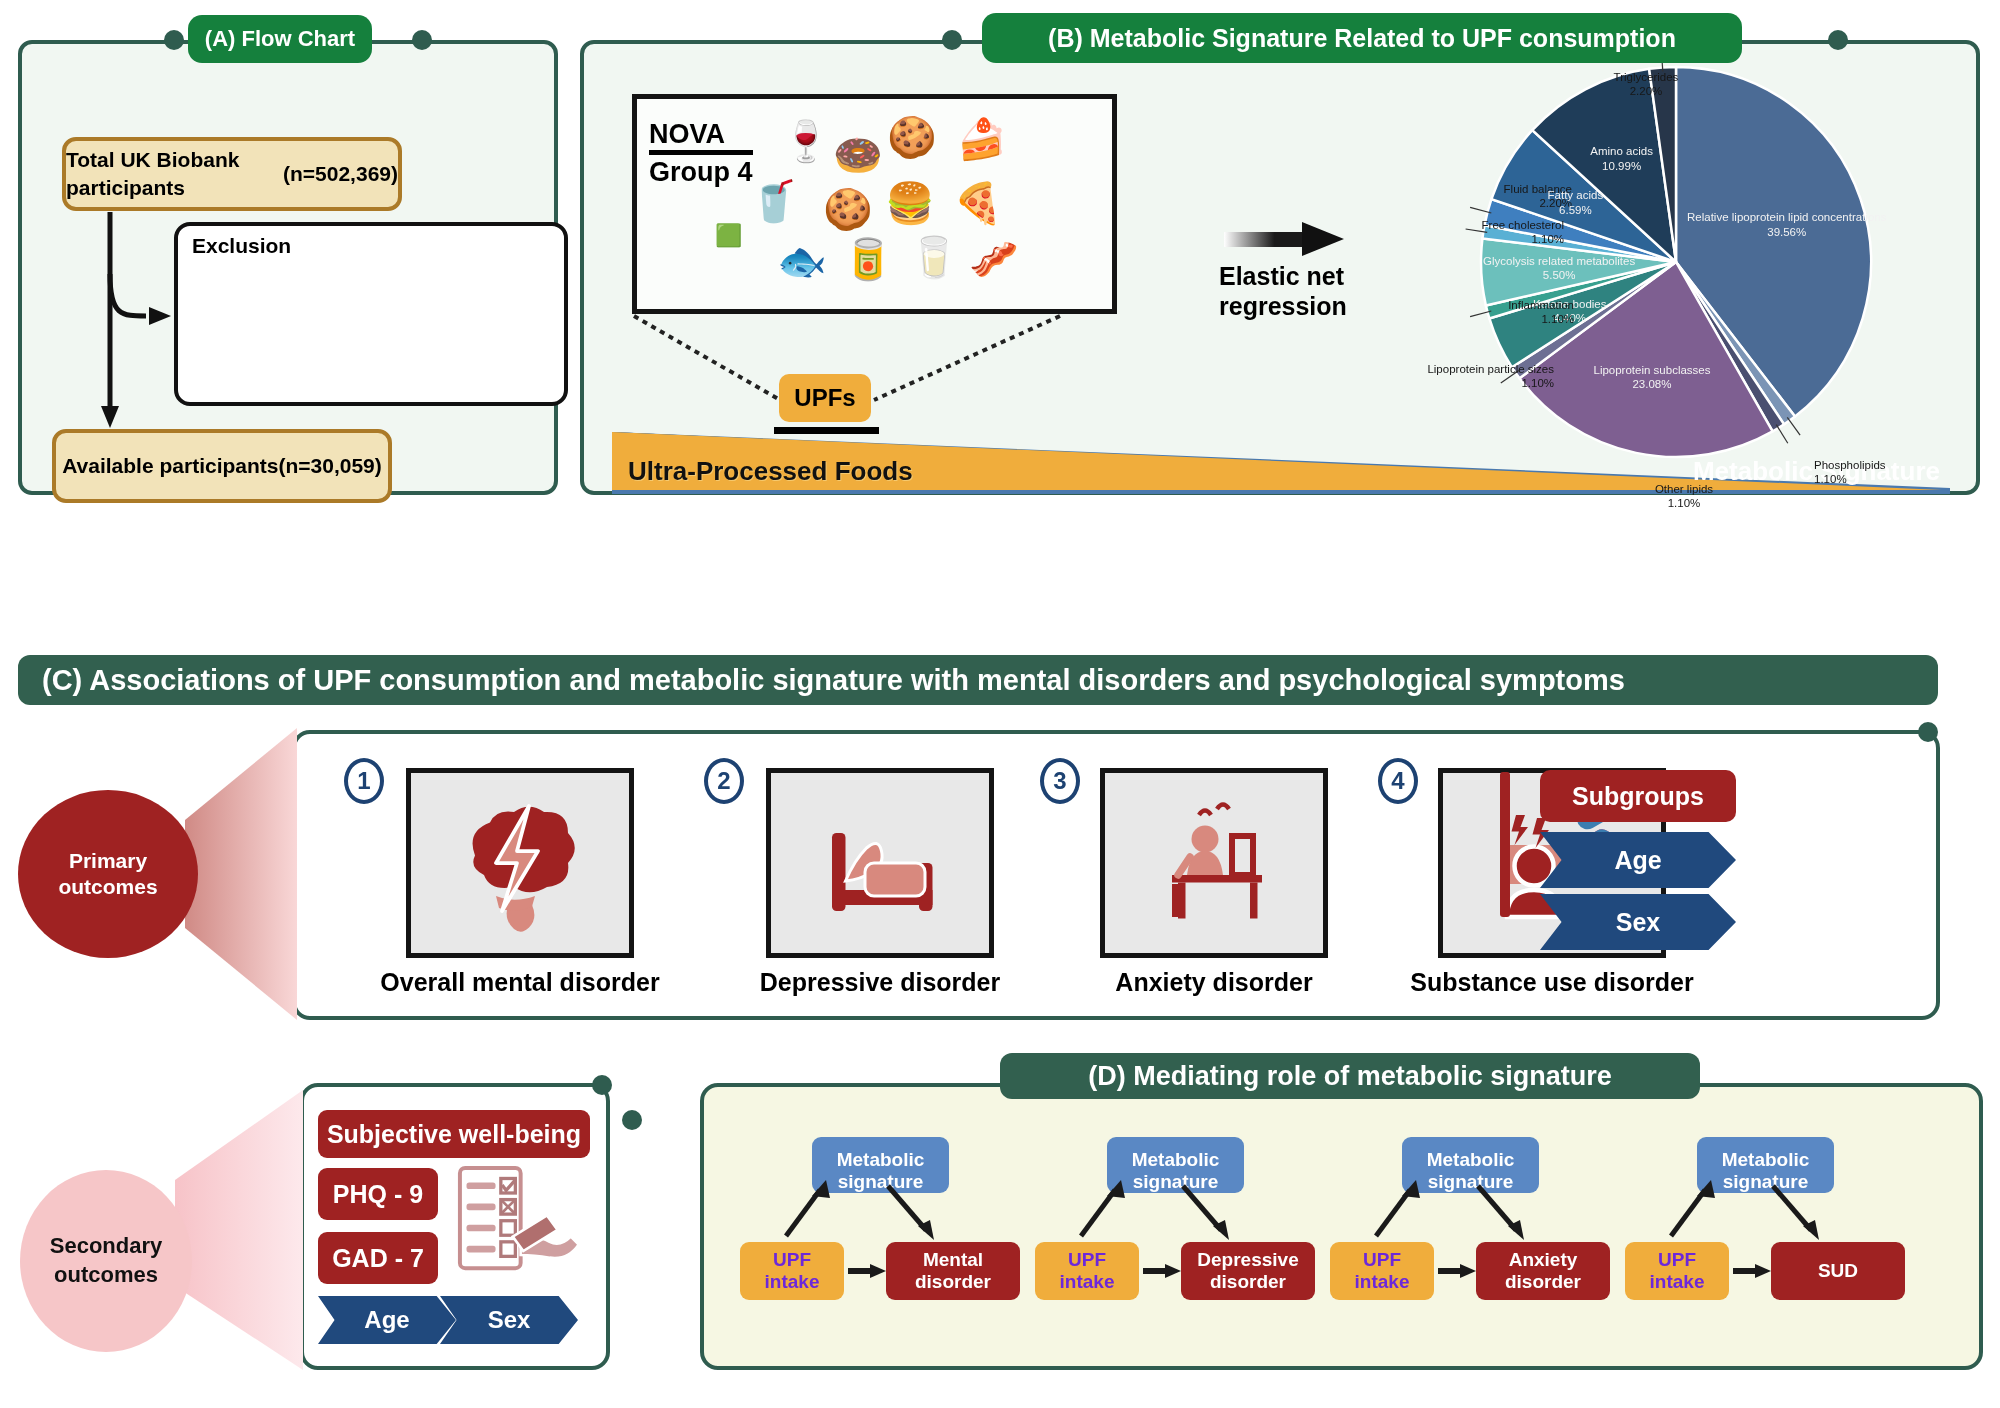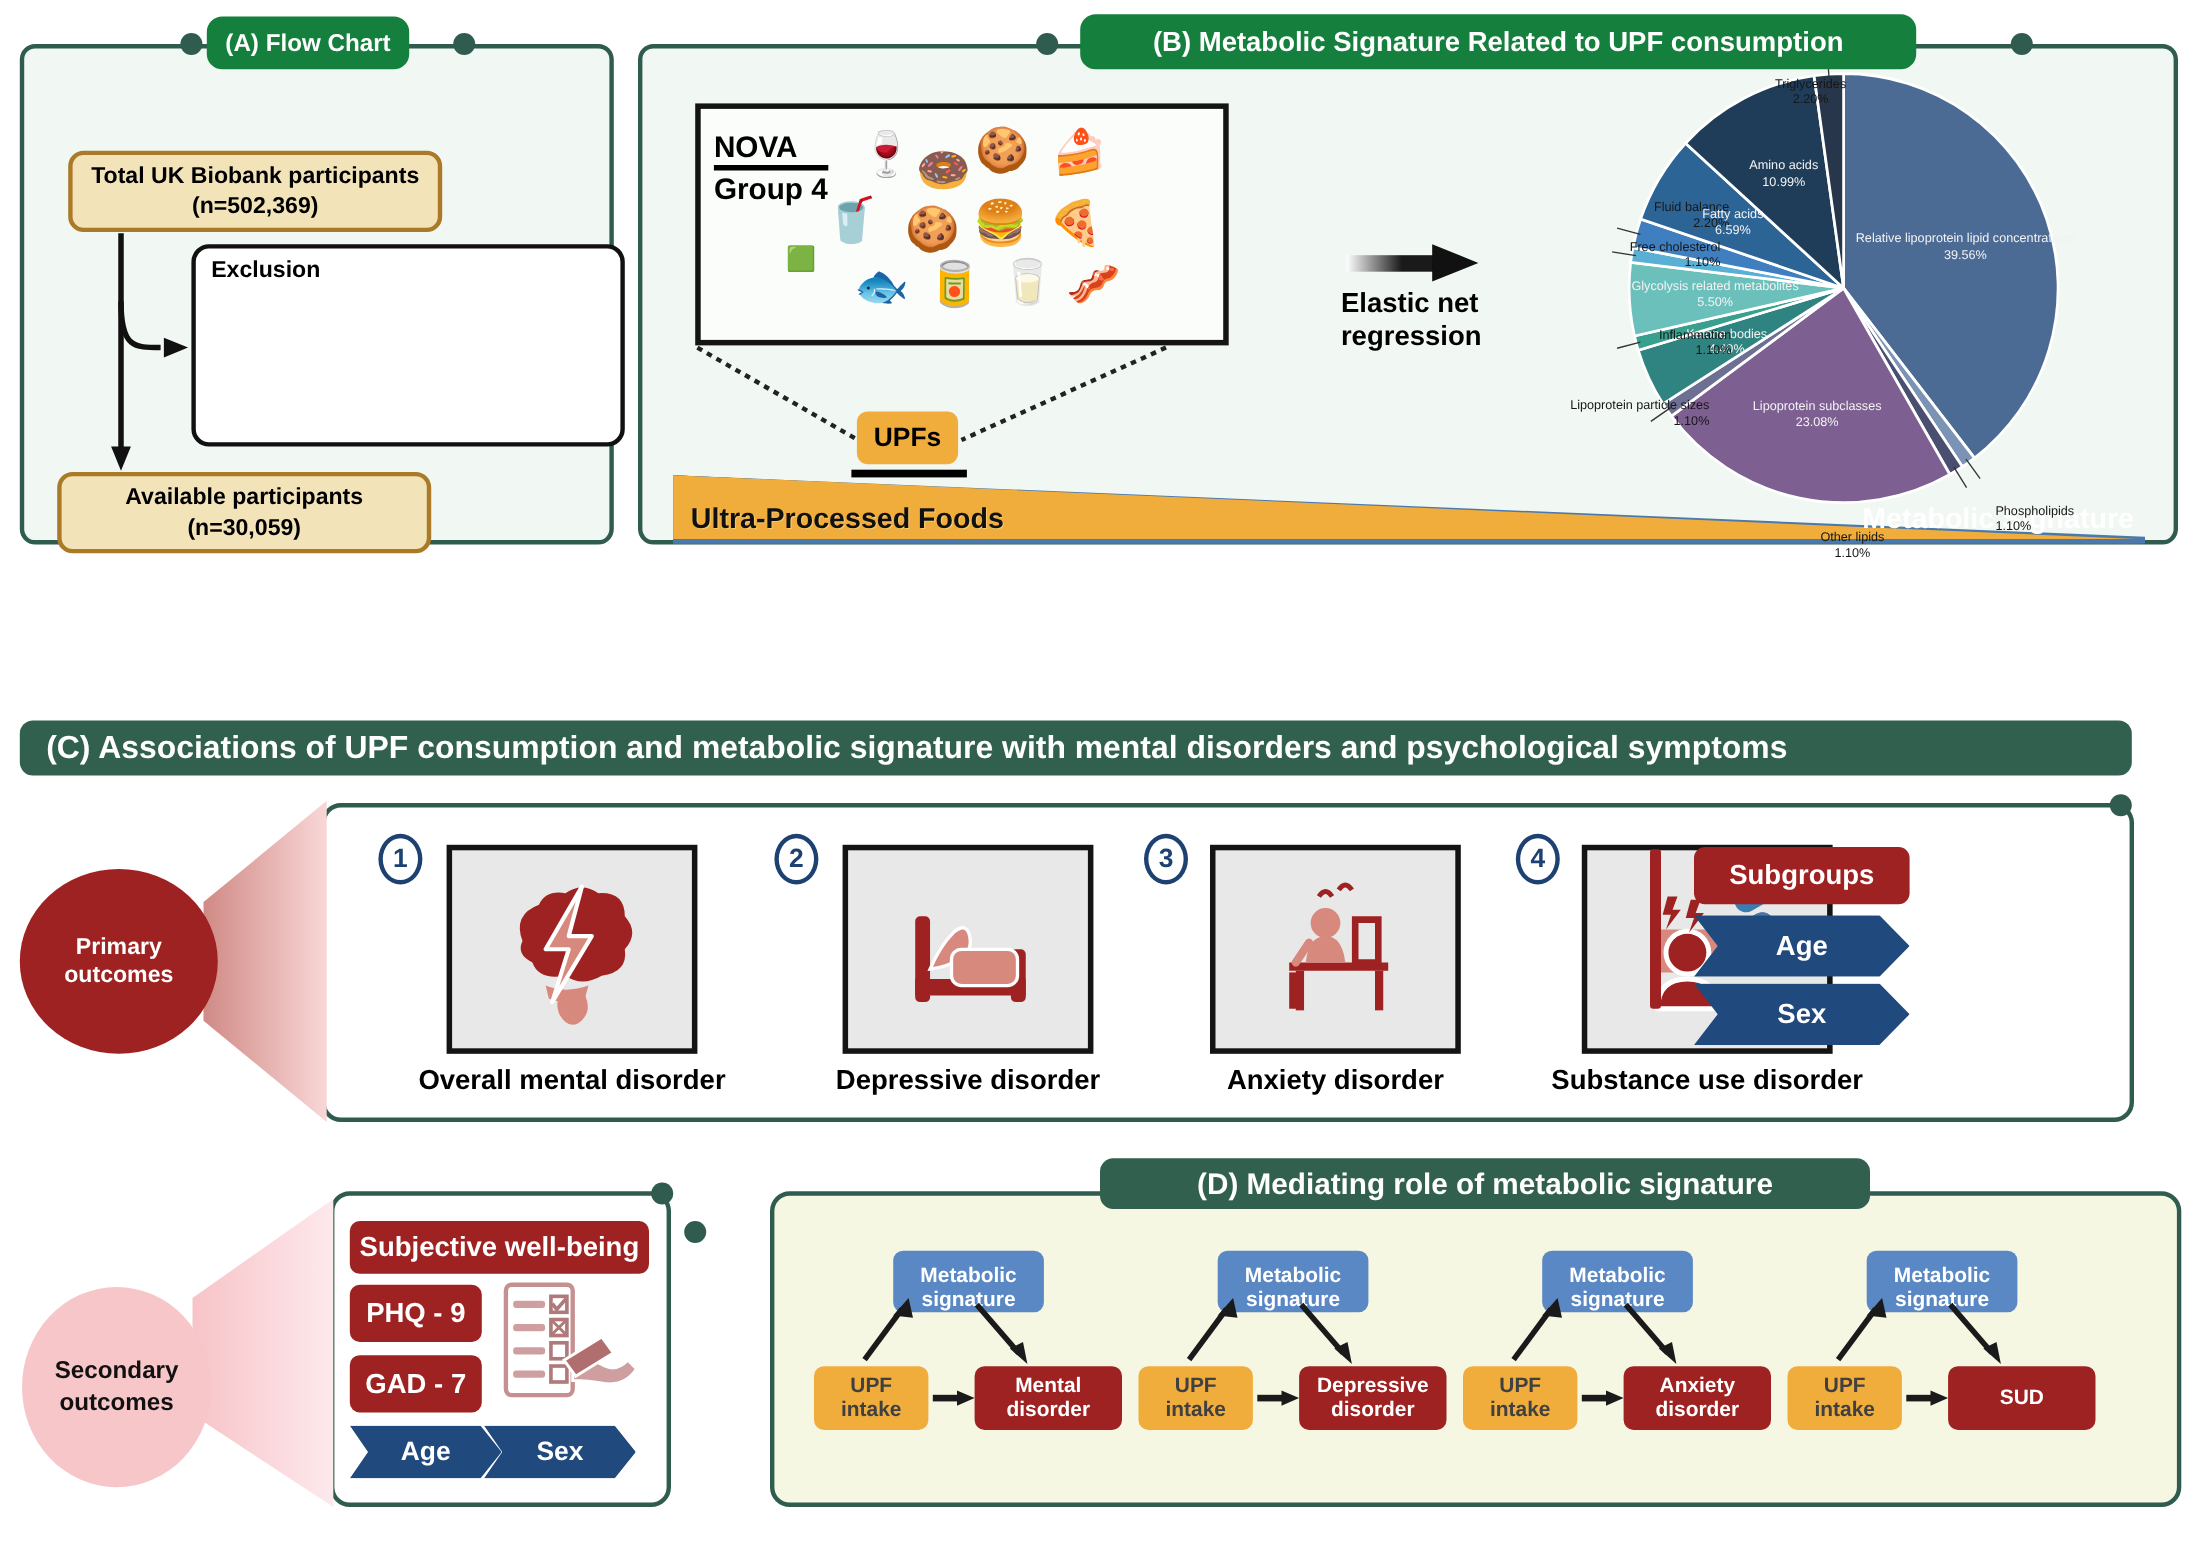--- a/index.html
+++ b/index.html
@@ -37,21 +37,21 @@
   }
   
   #panelA { left: 18px; top: 40px; width: 540px; height: 455px; }
   #titleA { left: 188px; top: 15px; width: 184px; height: 48px; font-size: 22px; }
 
   .box-beige {
     position: absolute;
     background: #f2e3b9;
     border: 4px solid #ab7a28;
     border-radius: 14px;
-    display: flex; flex-direction: column;
+    display: flex; flex-direction: row;
     align-items: center; justify-content: center;
     font-weight: bold; color: #000;
     font-size: 21px; line-height: 1.35;
   }
   #boxTotal { left: 40px; top: 93px; width: 340px; height: 74px; }
   #boxAvail { left: 30px; top: 385px; width: 340px; height: 74px; }
 
   #boxExcl {
     position: absolute;
     left: 152px; top: 178px; width: 394px; height: 184px;
@@ -210,21 +210,21 @@
     display:flex; align-items:center; justify-content:center;
     font-size: 27px; font-weight: bold; z-index: 6;
   }
   .med { position:absolute; top: 1120px; width: 290px; height: 220px; }
   .mnode {
     position:absolute; border-radius: 9px;
     display:flex; align-items:center; justify-content:center; text-align:center;
     font-weight: bold; line-height: 1.16;
   }
   .mn-sig { background:#5a88c4; color:#fff; font-size: 19px; width: 137px; height: 56px; left: 72px; top: 17px; align-items: flex-end; }
-  .mn-upf { background:#f0ad3c; color:#404040; font-size: 19px; width: 104px; height: 58px; left: 0px; top: 122px; }
+  .mn-upf { background:#f0ad3c; color:#6d28d9; font-size: 19px; width: 104px; height: 58px; left: 0px; top: 122px; }
   .mn-out { background:#9f2222; color:#fff; font-size: 19px; width: 134px; height: 58px; left: 146px; top: 122px; }
 
   svg { display:block; overflow: visible; }
 </style>
 </head>
 <body>
 
 <div class="panel" id="panelA">
   <div class="box-beige" id="boxTotal">
     <span>Total UK Biobank participants</span>

